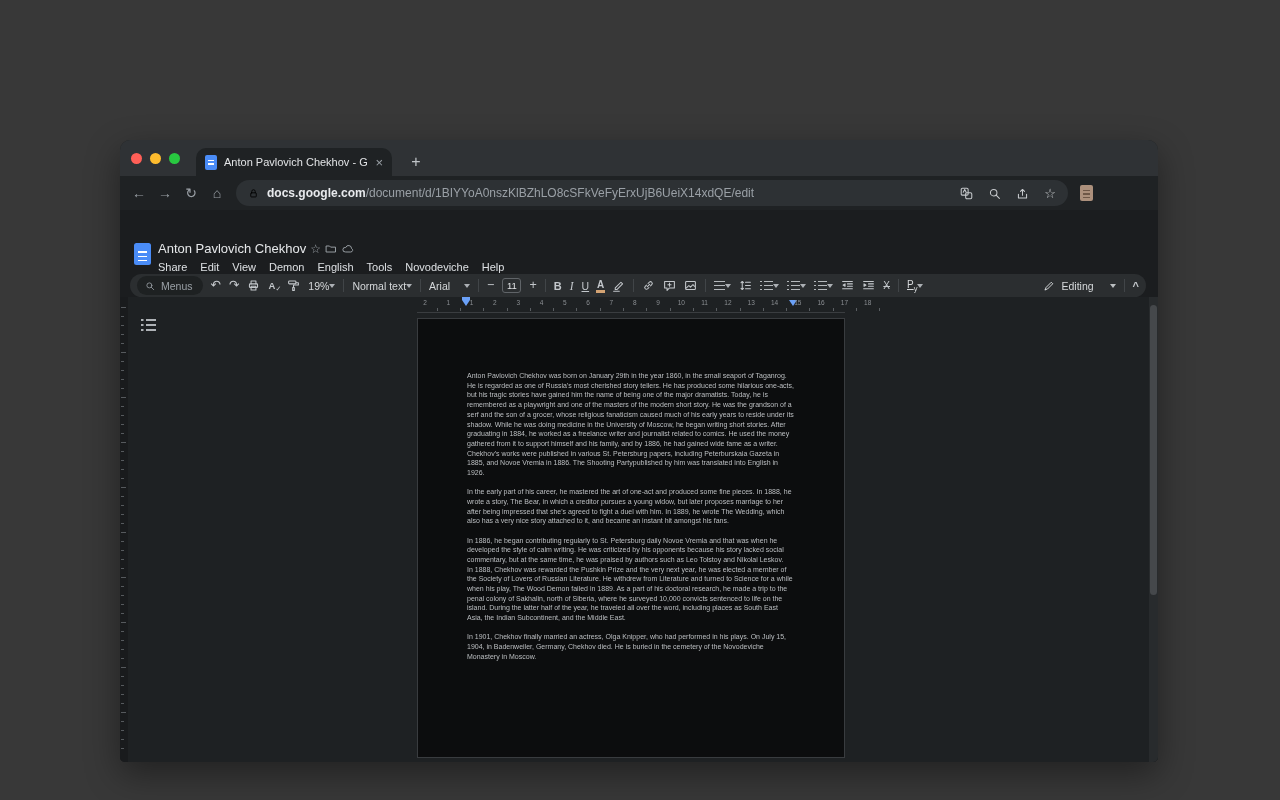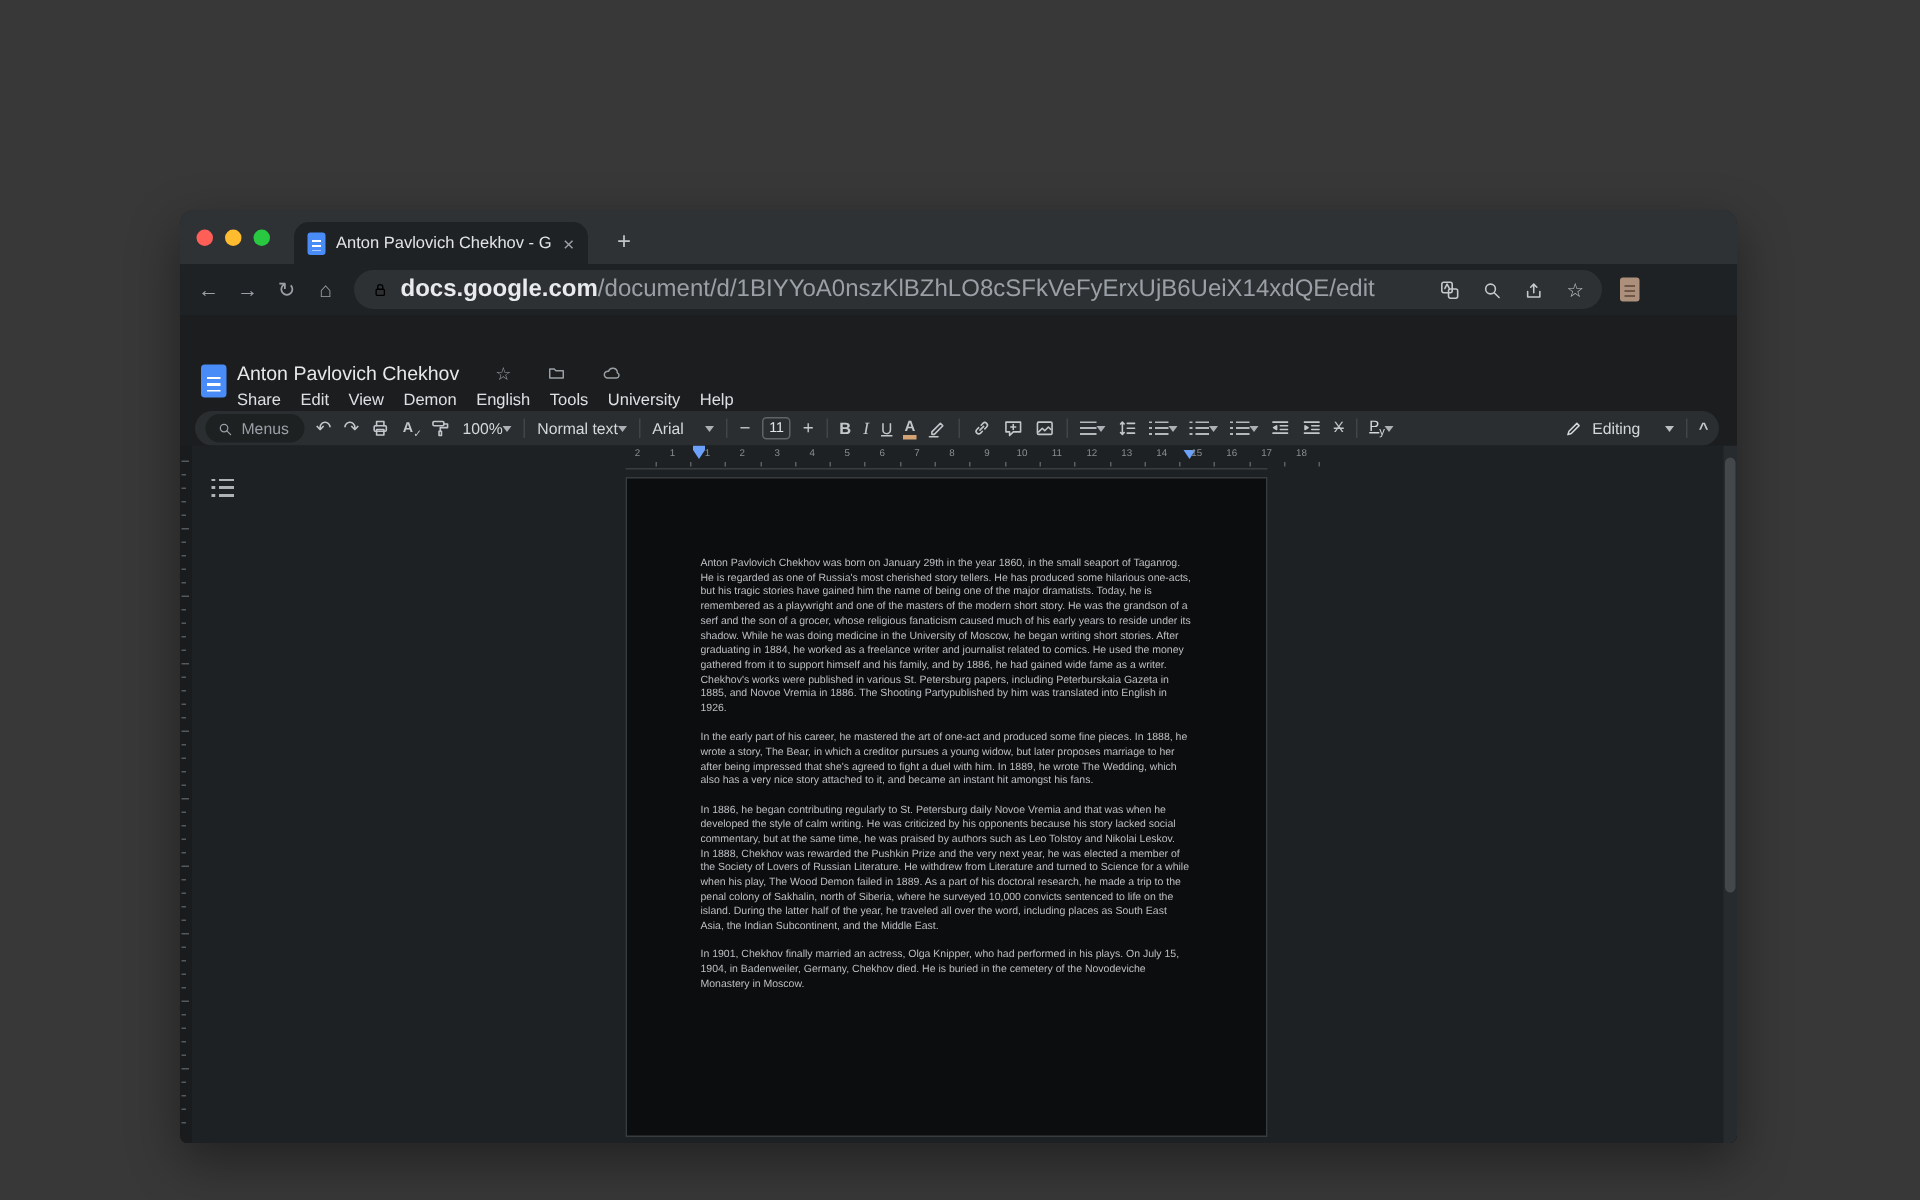--- a/index.html
+++ b/index.html
@@ -31,42 +31,42 @@
   .newtab { position:absolute; left:284px; top:10px; width:24px; height:24px; border-radius:50%;
     color:#c0c4c8; font-size:16px; text-align:center; line-height:23px; }
 
   
   .urlrow { position:absolute; left:0; top:36px; width:100%; height:34px; background:#1f2224;
     display:flex; align-items:center; }
   .navic { color:#9aa0a6; font-size:14px; line-height:1; width:26px; text-align:center; }
   .navic:first-child{ margin-left:6px; }
   .urlfield { margin-left:6px; width:832px; height:26px; border-radius:13px; background:#2d3134;
     display:flex; align-items:center; padding:0 12px; gap:8px; }
-  .urltext { flex:1; font-size:16px; white-space:nowrap; overflow:hidden; }
+  .urltext { flex:1; font-size:12px; white-space:nowrap; overflow:hidden; }
   .urltext .dom { color:#e8eaed; font-weight:700; }
   .urltext .path { color:#9aa0a6; }
   .fieldicons { display:flex; gap:15px; align-items:center; color:#c6c9cc; }
   .staricon { font-size:13px; color:#c6c9cc; line-height:1; }
   .extdoc { position:relative; width:13px; height:16px; background:#ac907c; border-radius:2px; margin-left:12px; }
   .extdoc i { position:absolute; left:22%; right:22%; top:30%; height:50%;
     background:repeating-linear-gradient(to bottom,#6e5747 0 1.4px,transparent 1.4px 3.4px); }
 
   svg.ic { display:block; stroke:currentColor; fill:none; stroke-width:1.3;
     stroke-linecap:round; stroke-linejoin:round; }
 
   
   .app { position:absolute; left:0; top:70px; width:100%; height:552px; background:#1b1d1f; }
 
   .appheader { position:absolute; left:0; top:0; width:100%; height:64px; }
   .doclogo { position:absolute; left:14px; top:33px; width:17px; height:22px;
     background:#4a8cf7; border-radius:2.5px; }
   .doclogo i { position:absolute; left:22%; right:22%; top:36%; height:48%;
     background:repeating-linear-gradient(to bottom,#fff 0 1.8px,transparent 1.8px 4.6px); }
   .headmain { position:absolute; left:38px; top:31px; }
-  .titlerow { display:flex; align-items:center; gap:24px; }
+  .titlerow { display:flex; align-items:center; gap:4px; }
   .dtitle { font-size:13px; color:#e6e8ea; }
   .titlerow .mini { color:#9aa0a6; font-size:12px; line-height:1; }
   .menurow { display:flex; gap:13px; margin-top:5px; }
   .menurow span { font-size:11px; color:#dde0e3; }
 
   .headright { position:absolute; right:10px; top:33px; display:flex; align-items:center; gap:17px;
     color:#c3c7cb; }
   .camwrap { display:flex; align-items:center; gap:3px; }
   .sharepill { height:26px; border-radius:13px; background:#3c4043; display:flex; align-items:center;
     gap:7px; padding:0 14px; color:#e8eaed; font-size:12px; }
@@ -206,21 +206,21 @@
                 <path d="M5 12a3 3 0 1 1 .6-5.9A4 4 0 0 1 13.4 7.4 2.4 2.4 0 0 1 12.6 12z"></path>
               </svg>
           </div>
           <div class="menurow">
             <span>Share</span>
             <span>Edit</span>
             <span>View</span>
             <span>Demon</span>
             <span>English</span>
             <span>Tools</span>
-            <span>University</span>
+            <span>Novodeviche</span>
             <span>Help</span>
           </div>
         </div>
       </div>
 
       <div class="toolbar">
         <div class="menuspill">
           <svg class="ic" width="10" height="10" viewBox="0 0 16 16">
               <circle cx="7" cy="7" r="4"></circle>
               <path d="M10 10l4 4"></path>
@@ -234,21 +234,21 @@
             <rect x="3" y="6" width="10" height="4.5" rx="1"></rect>
             <rect x="5" y="9" width="6" height="4.5"></rect>
           </svg>
         <span class="spell">A</span>
         <svg class="ic" width="13" height="13" viewBox="0 0 16 16">
             <rect x="2" y="2.5" width="9" height="3.5" rx="1"></rect>
             <path d="M11 4.5h3v3H8v3"></path>
             <rect x="7" y="10.5" width="2" height="3.5"></rect>
           </svg>
         <span style="display:flex;align-items:center">
-            <span class="tbtxt">100%</span>
+            <span class="tbtxt">19%</span>
             <span class="crt"></span>
           </span>
         <span class="sep"></span>
         <span style="display:flex;align-items:center">
             <span class="tbtxt">Normal text</span>
             <span class="crt"></span>
           </span>
         <span class="sep"></span>
         <span style="display:flex;align-items:center">
             <span class="tbtxt">Arial</span>

